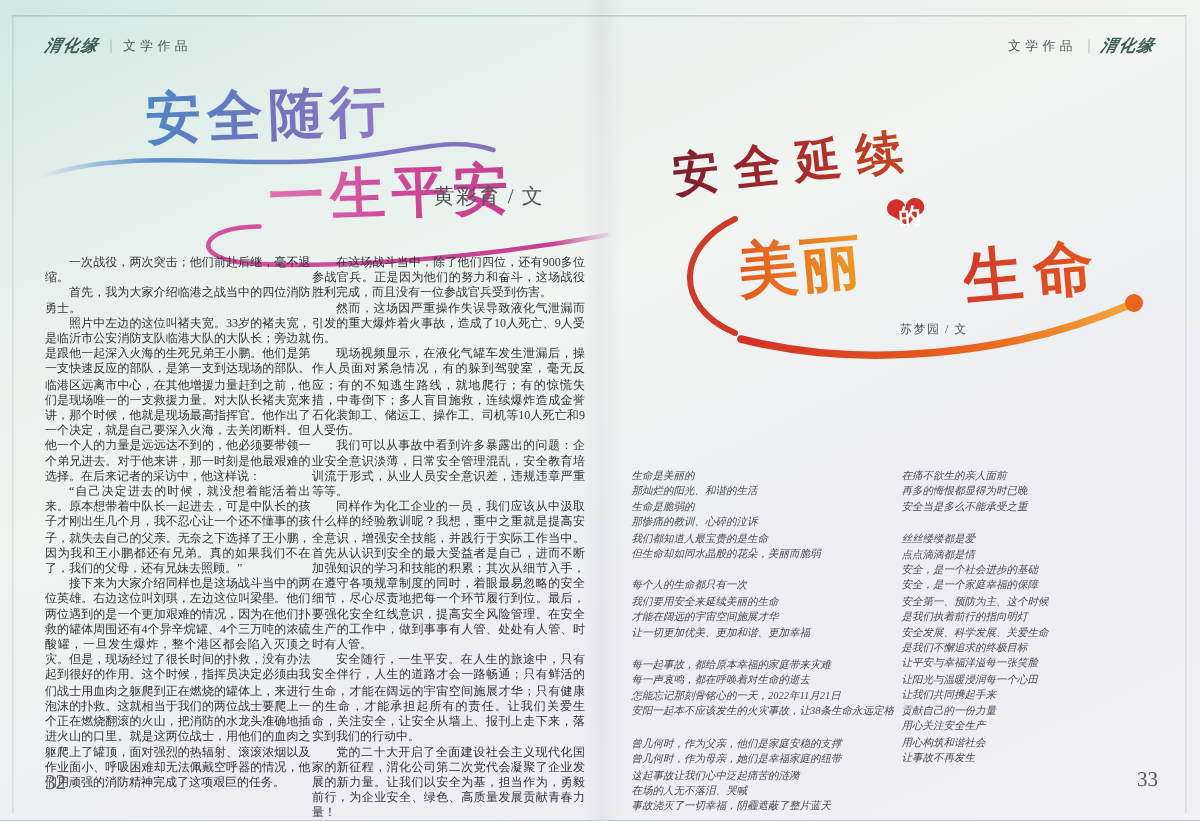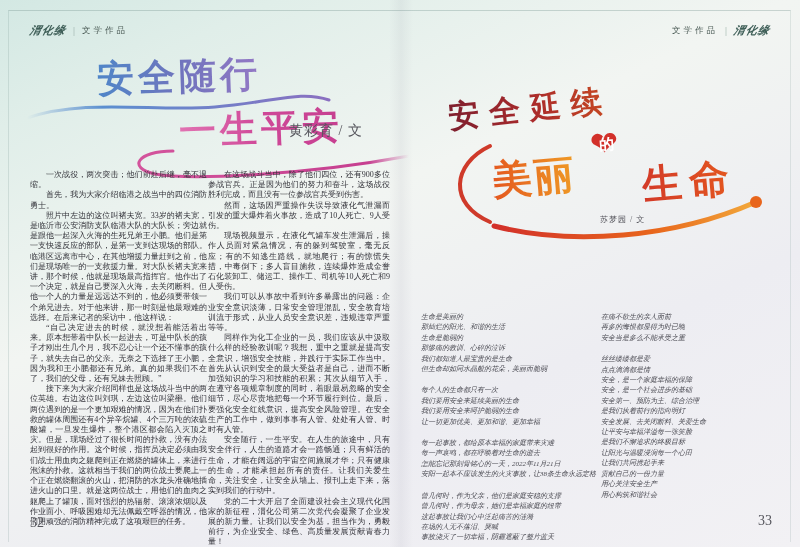--- a/index.html
+++ b/index.html
@@ -169,21 +169,21 @@
           <p class="pline">生命是美丽的</p>
           <p class="pline">那灿烂的阳光、和谐的生活</p>
           <p class="pline">生命是脆弱的</p>
           <p class="pline">那惨痛的教训、心碎的泣诉</p>
           <p class="pline">我们都知道人最宝贵的是生命</p>
           <p class="pline">但生命却如同水晶般的花朵，美丽而脆弱</p>
         </div>
         <div class="stanza">
           <p class="pline">每个人的生命都只有一次</p>
           <p class="pline">我们要用安全来延续美丽的生命</p>
-          <p class="pline">我们要用安全来呵护脆弱的生命</p>
+          <p class="pline">才能在阔远的宇宙空间施展才华</p>
           <p class="pline">让一切更加优美、更加和谐、更加幸福</p>
         </div>
         <div class="stanza">
           <p class="pline">每一起事故，都给原本幸福的家庭带来灾难</p>
           <p class="pline">每一声哀鸣，都在呼唤着对生命的逝去</p>
           <p class="pline">怎能忘记那刻骨铭心的一天，2022年11月21日</p>
           <p class="pline">安阳一起本不应该发生的火灾事故，让38条生命永远定格</p>
         </div>
         <div class="stanza">
           <p class="pline">曾几何时，作为父亲，他们是家庭安稳的支撑</p>
@@ -195,30 +195,31 @@
       </div>
     <div class="pcol pc2">
         <div class="stanza">
           <p class="pline">在痛不欲生的亲人面前</p>
           <p class="pline">再多的悔恨都显得为时已晚</p>
           <p class="pline">安全当是多么不能承受之重</p>
         </div>
         <div class="stanza">
           <p class="pline">丝丝缕缕都是爱</p>
           <p class="pline">点点滴滴都是情</p>
+          <p class="pline">安全，是一个社会进步的基础</p>
           <p class="pline">安全，是一个家庭幸福的保障</p>
-          <p class="pline">安全，是一个社会进步的基础</p>
-          <p class="pline">安全第一、预防为主、综合治理</p>
+          <p class="pline">安全第一、预防为主、这个时候</p>
           <p class="pline">是我们执着前行的指向明灯</p>
-          <p class="pline">安全发展、去关闭断料、关爱生命</p>
+          <p class="pline">安全发展、科学发展、关爱生命</p>
+          <p class="pline">是我们不懈追求的终极目标</p>
           <p class="pline">让平安与幸福洋溢每一张笑脸</p>
-          <p class="pline">是我们不懈追求的终极目标</p>
           <p class="pline">让阳光与温暖浸润每一个心田</p>
           <p class="pline">让我们共同携起手来</p>
           <p class="pline">贡献自己的一份力量</p>
           <p class="pline">用心关注安全生产</p>
           <p class="pline">用心构筑和谐社会</p>
+          <p class="pline">让事故不再发生</p>
         </div>
       </div>
 
     <div class="pn pn-r">33</div>
   </section>
 </div>
 
 </body></html>

